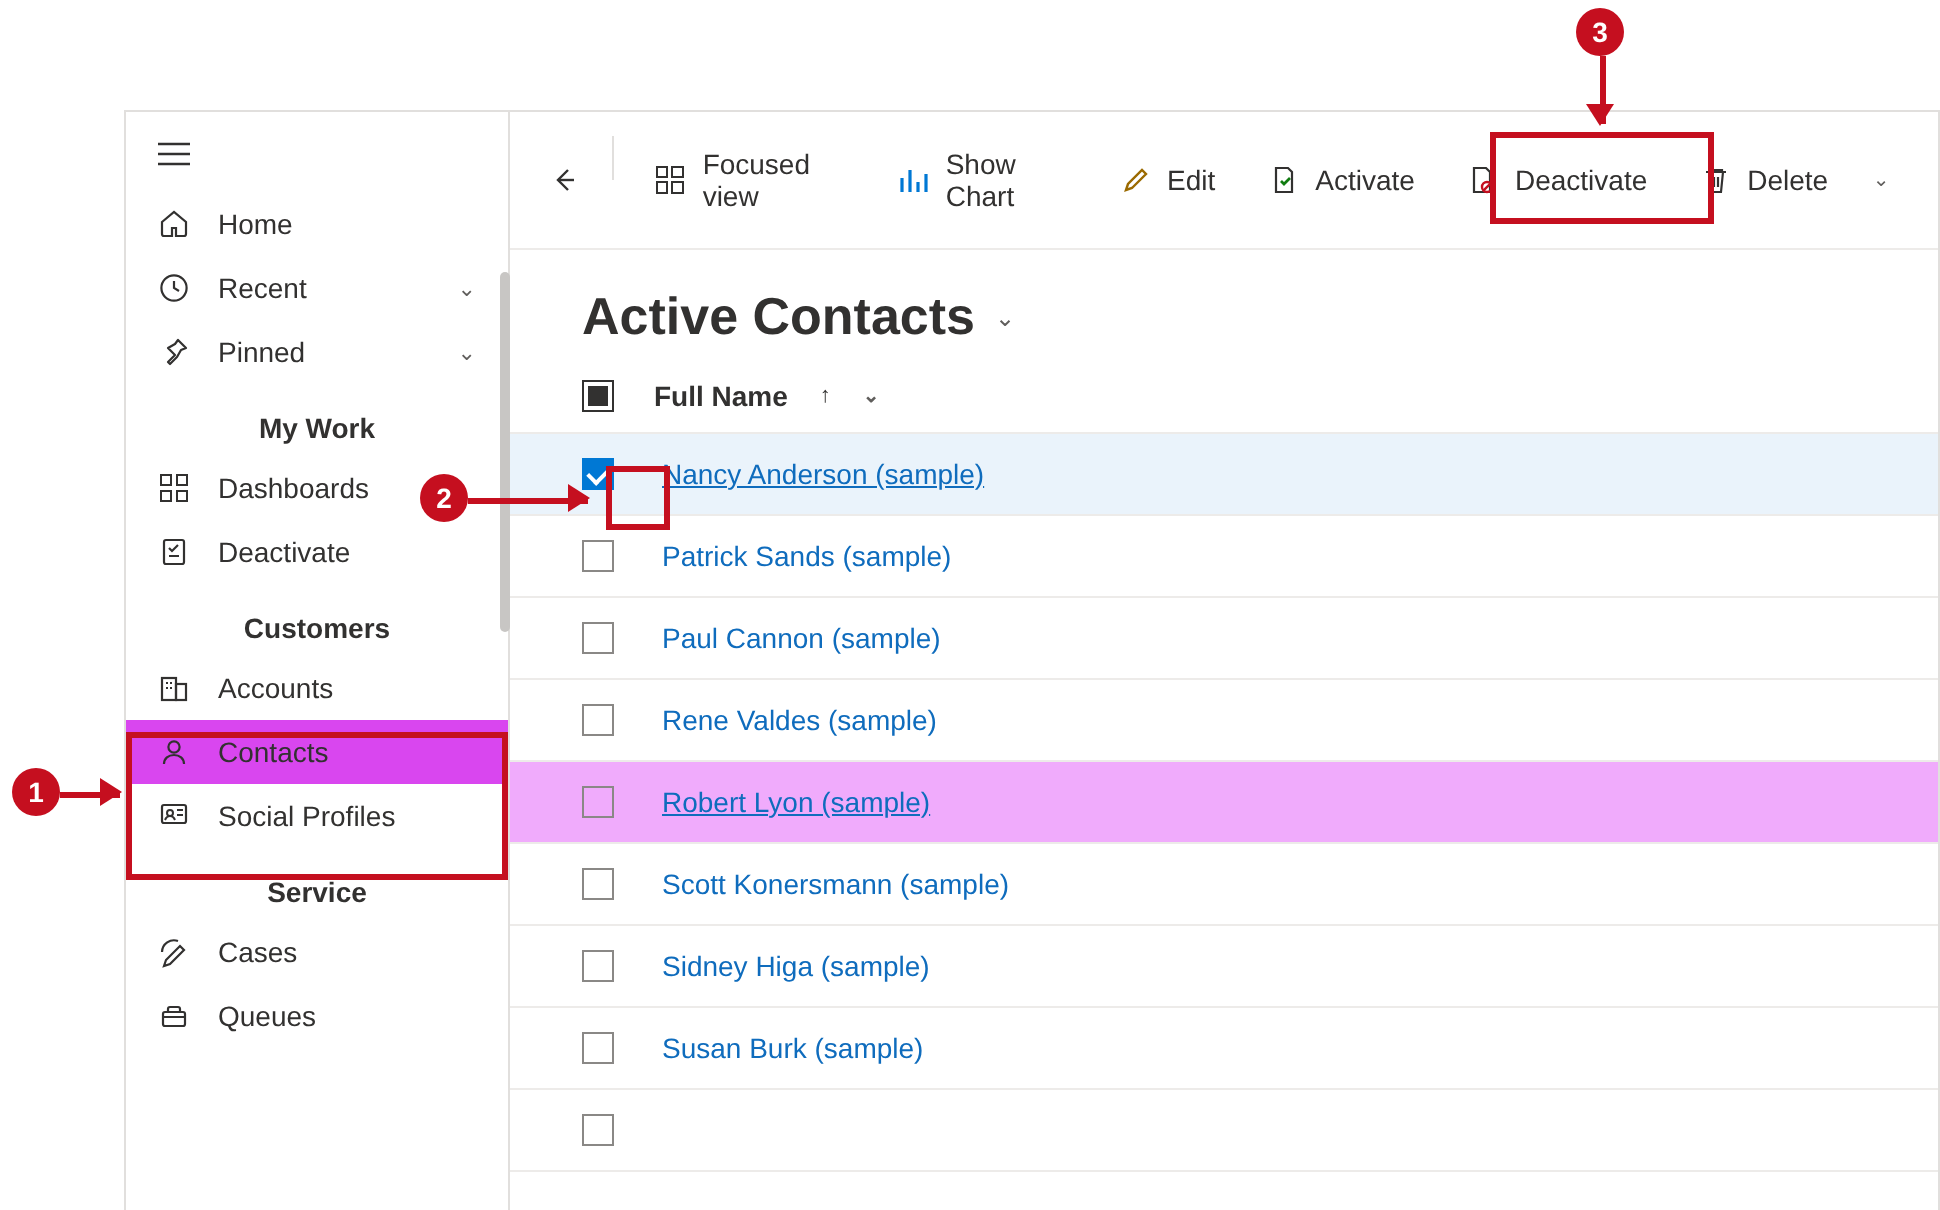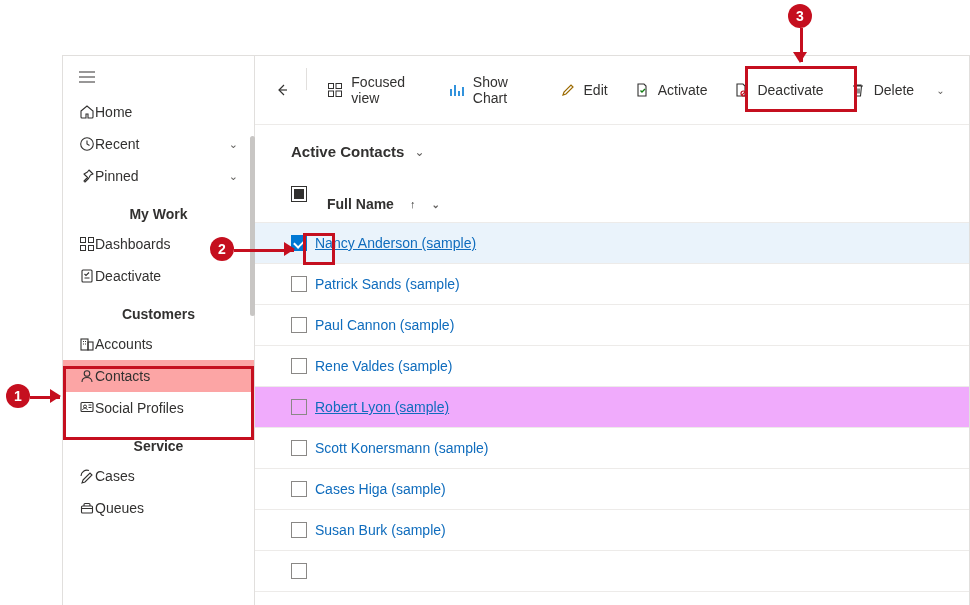--- a/index.html
+++ b/index.html
@@ -7,51 +7,51 @@
 
 .app { display: flex; height: 605px; position: absolute; left: 62px; top: 55px; right: 0; bottom: 0; border: 1px solid #e1dfdd; }
 
 
 .sidebar { width: 192px; border-right: 1px solid #e1dfdd; background: #fff; display: flex; flex-direction: column; padding-top: 4px; position: relative; }
 .sidebar::after { content: ""; position: absolute; right: -1px; top: 80px; width: 5px; height: 180px; background: #c8c6c4; border-radius: 3px; }
 
 .hamburger { padding: 10px 16px; cursor: pointer; }
 .hamburger svg { width: 16px; height: 12px; }
 
-.nav-item { display: flex; align-items: center; padding: 8px 16px; cursor: pointer; position: relative; }
-.nav-item.active { background: #fca5a5; }
+.nav-item { display: flex; align-items: center; padding: 8px 16px; cursor: pointer; gap: 14px; position: relative; }
+.nav-item.active { background: #d946ef; }
 .nav-item.active::before { content: ""; position: absolute; left: 0; top: 6px; bottom: 6px; width: 3px; background: #0078d4; }
 .nav-item .chev { margin-left: auto; font-size: 11px; color: #605e5c; }
 .nav-icon { width: 16px; height: 16px; display: inline-flex; align-items: center; justify-content: center; flex-shrink: 0; }
 .nav-label { font-size: 14px; }
 
 .nav-section { padding: 14px 16px 6px 16px; font-weight: 600; font-size: 14px; text-align: center; }
 
 
 .main { flex: 1; display: flex; flex-direction: column; background: #fff; }
 
 .toolbar { display: flex; padding: 12px 18px; gap: 6px; border-bottom: 1px solid #edebe9; min-height: 56px; }
 .tb-btn { display: inline-flex; align-items: center; gap: 8px; padding: 6px 10px; cursor: pointer; font-size: 14px; border-radius: 2px; }
 .tb-btn .ico { width: 16px; height: 16px; display: inline-flex; align-items: center; justify-content: center; }
 .tb-back { width: 20px; display: inline-flex; align-items: center; justify-content: center; cursor: pointer; margin-right: 6px; }
 .tb-more { width: 24px; display: inline-flex; align-items: center; justify-content: center; cursor: pointer; }
 
 .view-header { padding: 18px 28px 8px 36px; display: flex; align-items: center; gap: 10px; }
-.view-title { font-size: 15px; font-weight: 600; }
+.view-title { font-size: 26px; font-weight: 600; }
 .view-chev { font-size: 12px; color: #605e5c; }
 
 .grid-head { display: flex; align-items: center; padding: 8px 28px 10px 36px; border-bottom: 1px solid #edebe9; gap: 20px; }
 .head-check { width: 16px; height: 16px; border: 1.2px solid #323130; display: inline-block; position: relative; }
 .head-check::after { content: ""; position: absolute; left: 2px; top: 2px; right: 2px; bottom: 2px; background: #323130; }
-.col-label { font-weight: 600; display: inline-flex; align-items: center; gap: 16px; margin-top: 20px; }
+.col-label { font-weight: 600; display: inline-flex; align-items: center; gap: 16px; }
 .sort-arrow { font-size: 11px; }
 .col-chev { font-size: 10px; color: #605e5c; }
 
 .grid-body { flex: 1; overflow: auto; }
-.row { display: flex; align-items: center; padding: 12px 28px 12px 36px; border-bottom: 1px solid #edebe9; gap: 8px; }
+.row { display: flex; align-items: center; padding: 12px 28px 12px 36px; border-bottom: 1px solid #edebe9; gap: 24px; }
 .row.selected { background: #eaf3fb; }
 .row.hover { background: #f0abfc; }
 .row-check { width: 16px; height: 16px; border: 1.2px solid #8a8886; display: inline-block; cursor: pointer; flex-shrink: 0; }
 .row-check.checked { border: 2px solid #0078d4; background: #0078d4; position: relative; }
 .row-check.checked::after { content: ""; position: absolute; left: 3px; top: 0px; width: 5px; height: 9px; border: solid #fff; border-width: 0 2px 2px 0; transform: rotate(45deg); }
 .row-link { color: #0f6cbd; cursor: pointer; }
 .row-link.underline { text-decoration: underline; }
 
 
 .callout-num { position: absolute; width: 24px; height: 24px; background: #c50f1f; color: #fff; border-radius: 50%; display: flex; align-items: center; justify-content: center; font-weight: 700; font-size: 14px; z-index: 20; }
@@ -295,21 +295,21 @@
         <div class="row hover">
           <span class="row-check"></span>
           <span class="row-link underline">Robert Lyon (sample)</span>
         </div>
         <div class="row">
           <span class="row-check"></span>
           <span class="row-link">Scott Konersmann (sample)</span>
         </div>
         <div class="row">
           <span class="row-check"></span>
-          <span class="row-link">Cases Higa (sample)</span>
+          <span class="row-link">Sidney Higa (sample)</span>
         </div>
         <div class="row">
           <span class="row-check"></span>
           <span class="row-link">Susan Burk (sample)</span>
         </div>
         <div class="row">
           <span class="row-check"></span>
         </div>
       </div>
 

